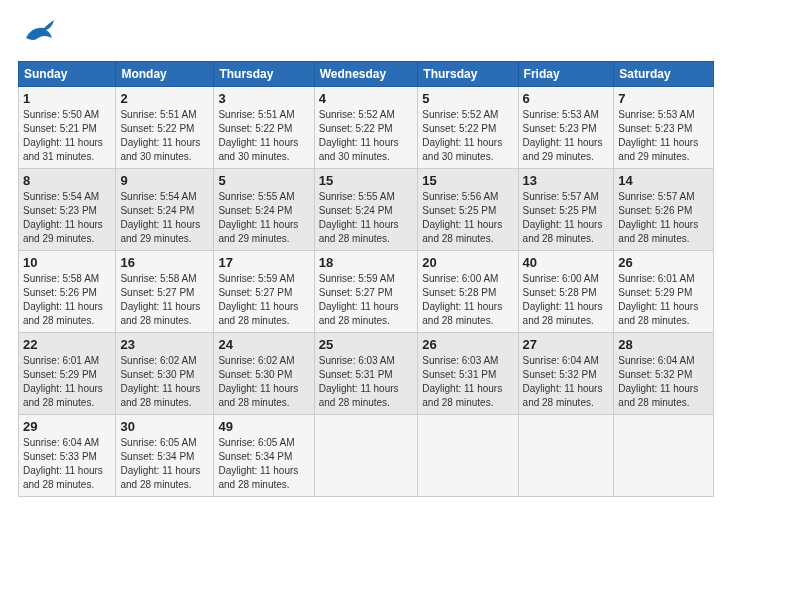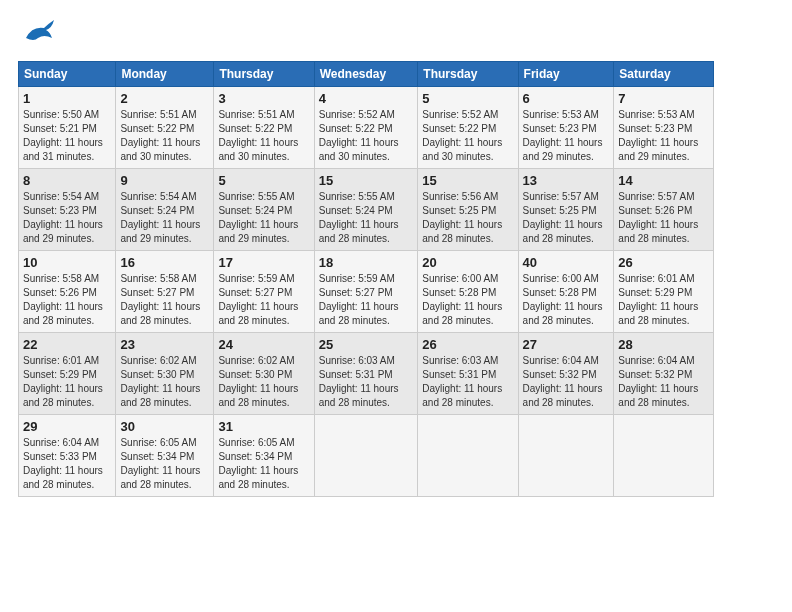--- a/index.html
+++ b/index.html
@@ -243,21 +243,21 @@
         <tr>
           <td>
         <span class="day-number">29</span>
         <span class="day-info">Sunrise: 6:04 AM<br>Sunset: 5:33 PM<br>Daylight: 11 hours<br>and 28 minutes.</span>
       </td>
           <td>
         <span class="day-number">30</span>
         <span class="day-info">Sunrise: 6:05 AM<br>Sunset: 5:34 PM<br>Daylight: 11 hours<br>and 28 minutes.</span>
       </td>
           <td>
-        <span class="day-number">31</span>
+        <span class="day-number">49</span>
         <span class="day-info">Sunrise: 6:05 AM<br>Sunset: 5:34 PM<br>Daylight: 11 hours<br>and 28 minutes.</span>
       </td>
           <td class="empty-cell"></td>
           <td class="empty-cell"></td>
           <td class="empty-cell"></td>
           <td class="empty-cell"></td>
         </tr>
       </tbody>
   </table>
 </div>

